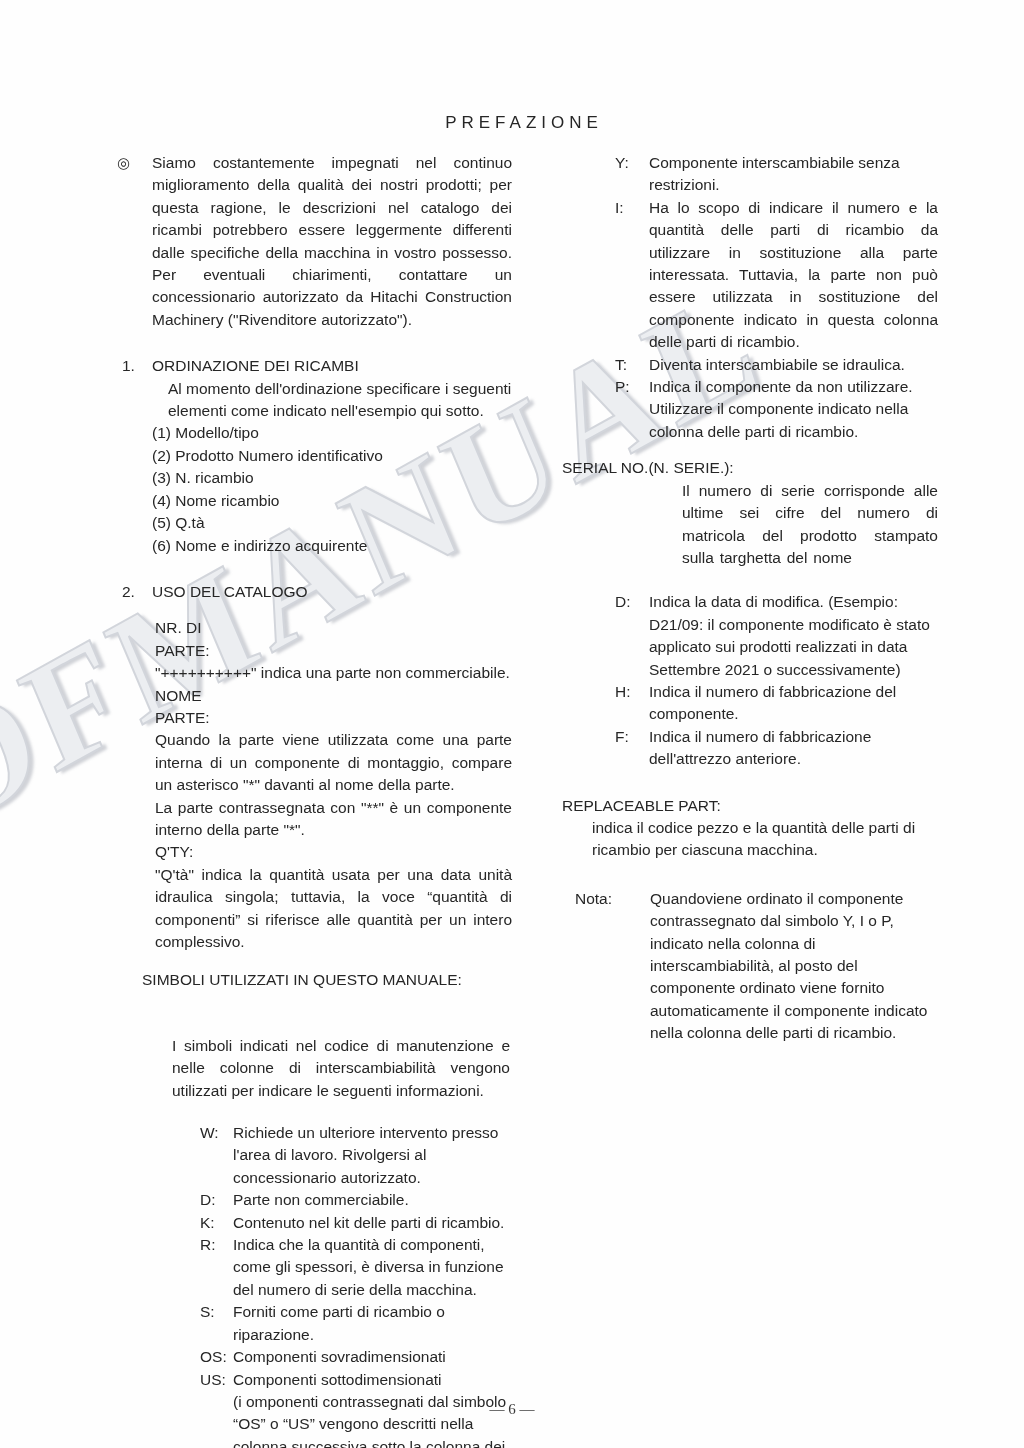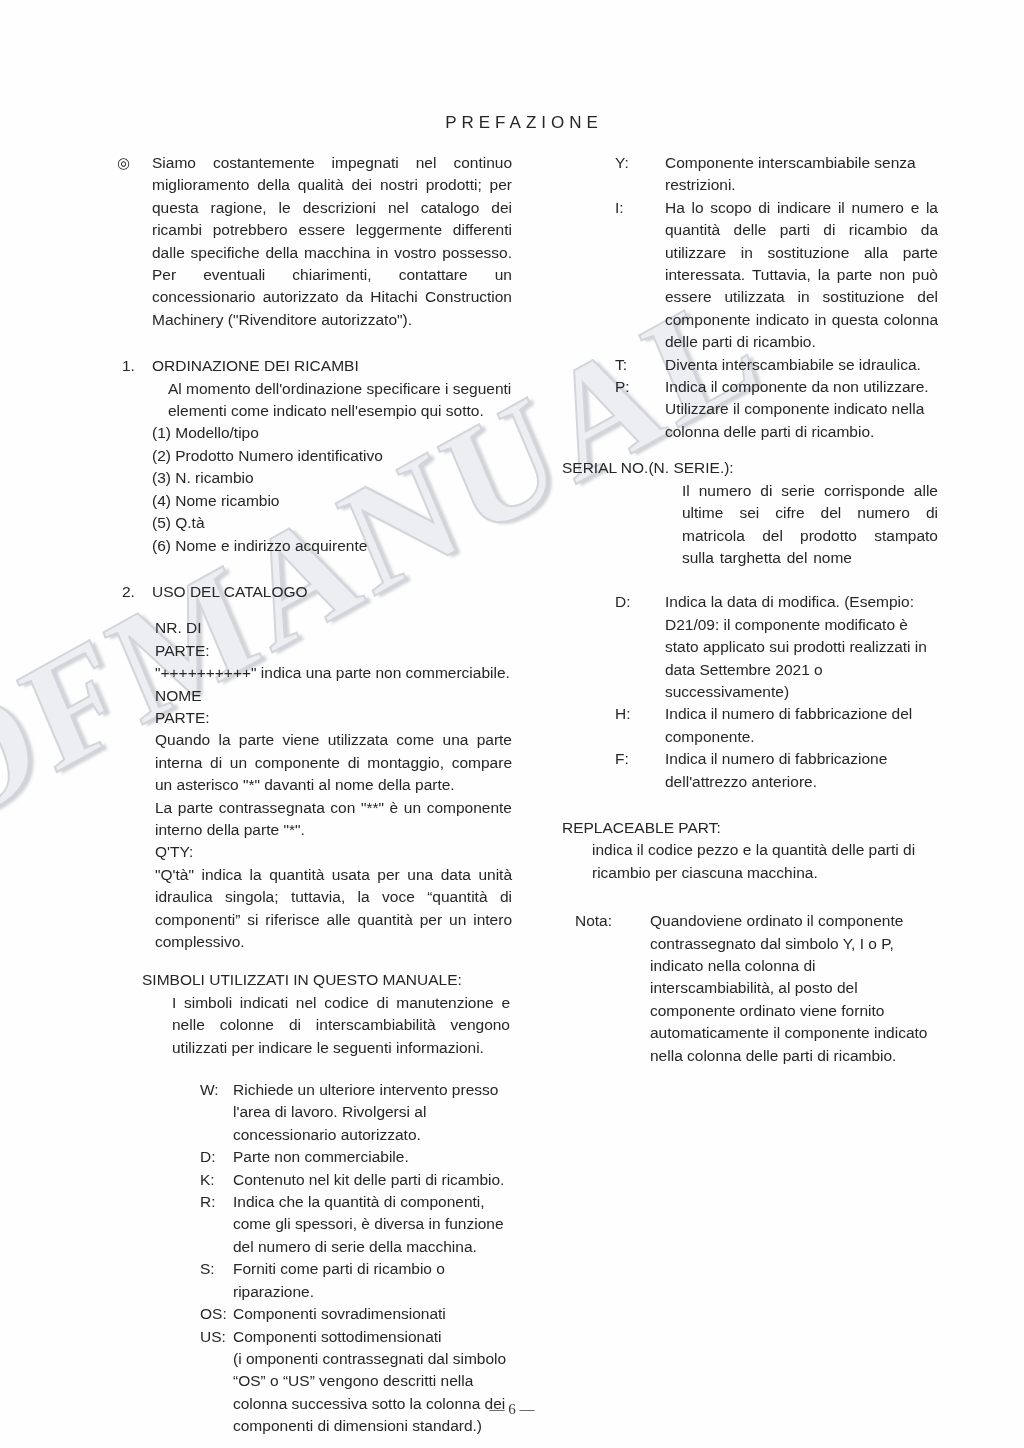--- a/index.html
+++ b/index.html
@@ -38,29 +38,29 @@
   .plist { margin:0 0 0 52px; padding:0; list-style:none; }
 
   .defs { margin-top:14px; }
   .defrow { display:flex; margin-left:55px;flex-direction:column; }
   .deflabel { width:105px; flex:none; }
   .defbody { flex:1; text-align:justify; }
   .defbody p, .symbody p { margin:0; }
   p:empty { display:none; }
 
   .sym-head { margin-left:42px; margin-top:16px; }
-  .sym-intro { margin-left:72px; width:338px; text-align:justify; }
+  .sym-intro { margin-left:72px; width:338px; text-align:justify;margin-top:43px; }
   .symlist { margin-top:20px; }
   .symrow { display:flex; margin-left:100px; }
   .symlabel { width:33px; flex:none; }
   .symbody { flex:1; }
 
   .irow { display:flex; margin-left:53px; }
   .ilabel { width:34px; flex:none; }
-  .ibody { flex:1;margin-left:16px; }
+  .ibody { flex:1; }
   .just { text-align:justify; }
 
   .serial-head { margin-top:14px; }
   .serial-body { margin-left:120px; text-align:justify; word-spacing:1.5px; }
   .dhf { margin-top:22px; }
   .rep-head { margin-top:24px; }
   .rep-body { margin-left:30px; }
   .nota { display:flex; margin-top:26px; }
   .nota-label { width:88px; padding-left:13px; box-sizing:border-box; flex:none; }
   .nota-body { flex:1; }

